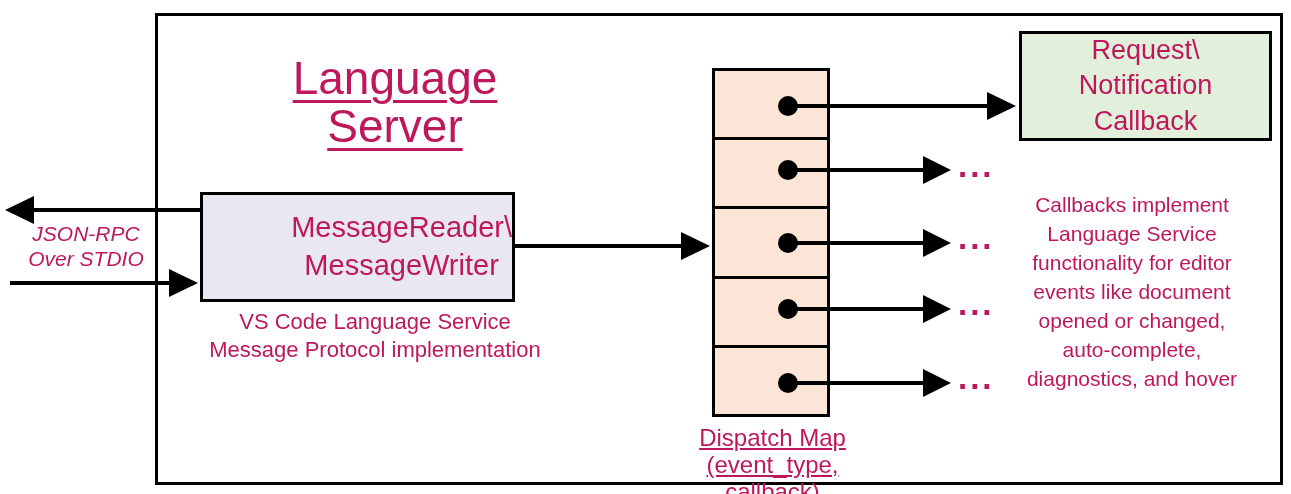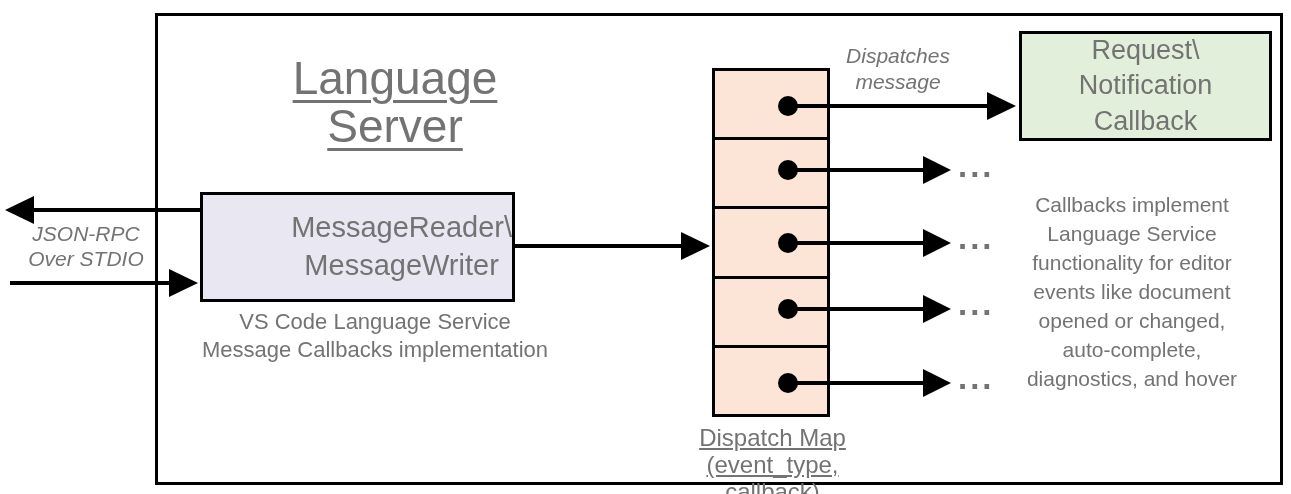--- a/index.html
+++ b/index.html
@@ -1,21 +1,21 @@
 <!DOCTYPE html>
 <html><head>
 <meta charset="utf-8">
 <style>
   html,body{margin:0;padding:0;background:#ffffff;}
   .canvas{
     position:relative;
     width:1291px;height:494px;
     background:#ffffff;
     font-family:"Liberation Sans", sans-serif;
-    color:#737373;
+    color:#be185d;
     overflow:hidden;
   }
   .abs{position:absolute;box-sizing:border-box;}
   .pre{white-space:pre-line;}
   .center{text-align:center;}
   .italic{font-style:italic;}
 
   .outer-box{
     left:155px;top:13px;width:1128px;height:472px;
     border:3px solid #000;background:transparent;
@@ -97,36 +97,34 @@
 
   <div class="abs io-label pre center italic">JSON-RPC
 Over STDIO</div>
 
   <div class="abs message-box pre" style="background: rgb(233, 232, 242); justify-content: flex-end;">
     <span class="pre">MessageReader\
 MessageWriter</span>
   </div>
 
   <div class="abs message-caption pre center">VS Code Language Service
-Message Callbacks implementation</div>
+Message Protocol implementation</div>
 
 
   <div class="abs dispatch-map" style="background: rgb(252, 228, 214);">
       <div class="cell"></div>
       <div class="cell"></div>
       <div class="cell"></div>
       <div class="cell"></div>
       <div class="cell"></div>
     </div>
 
   <div class="abs dispatch-caption pre center">Dispatch Map
 (event_type, callback)</div>
 
-  <div class="abs dispatches-label pre center italic">Dispatches
-message</div>
 
   <div class="abs callback-box pre" style="background: rgb(226, 239, 218);">
     <span class="pre">Request\
 Notification
 Callback</span>
   </div>
 
   <div class="abs callbacks-note pre center">Callbacks implement
 Language Service
 functionality for editor

